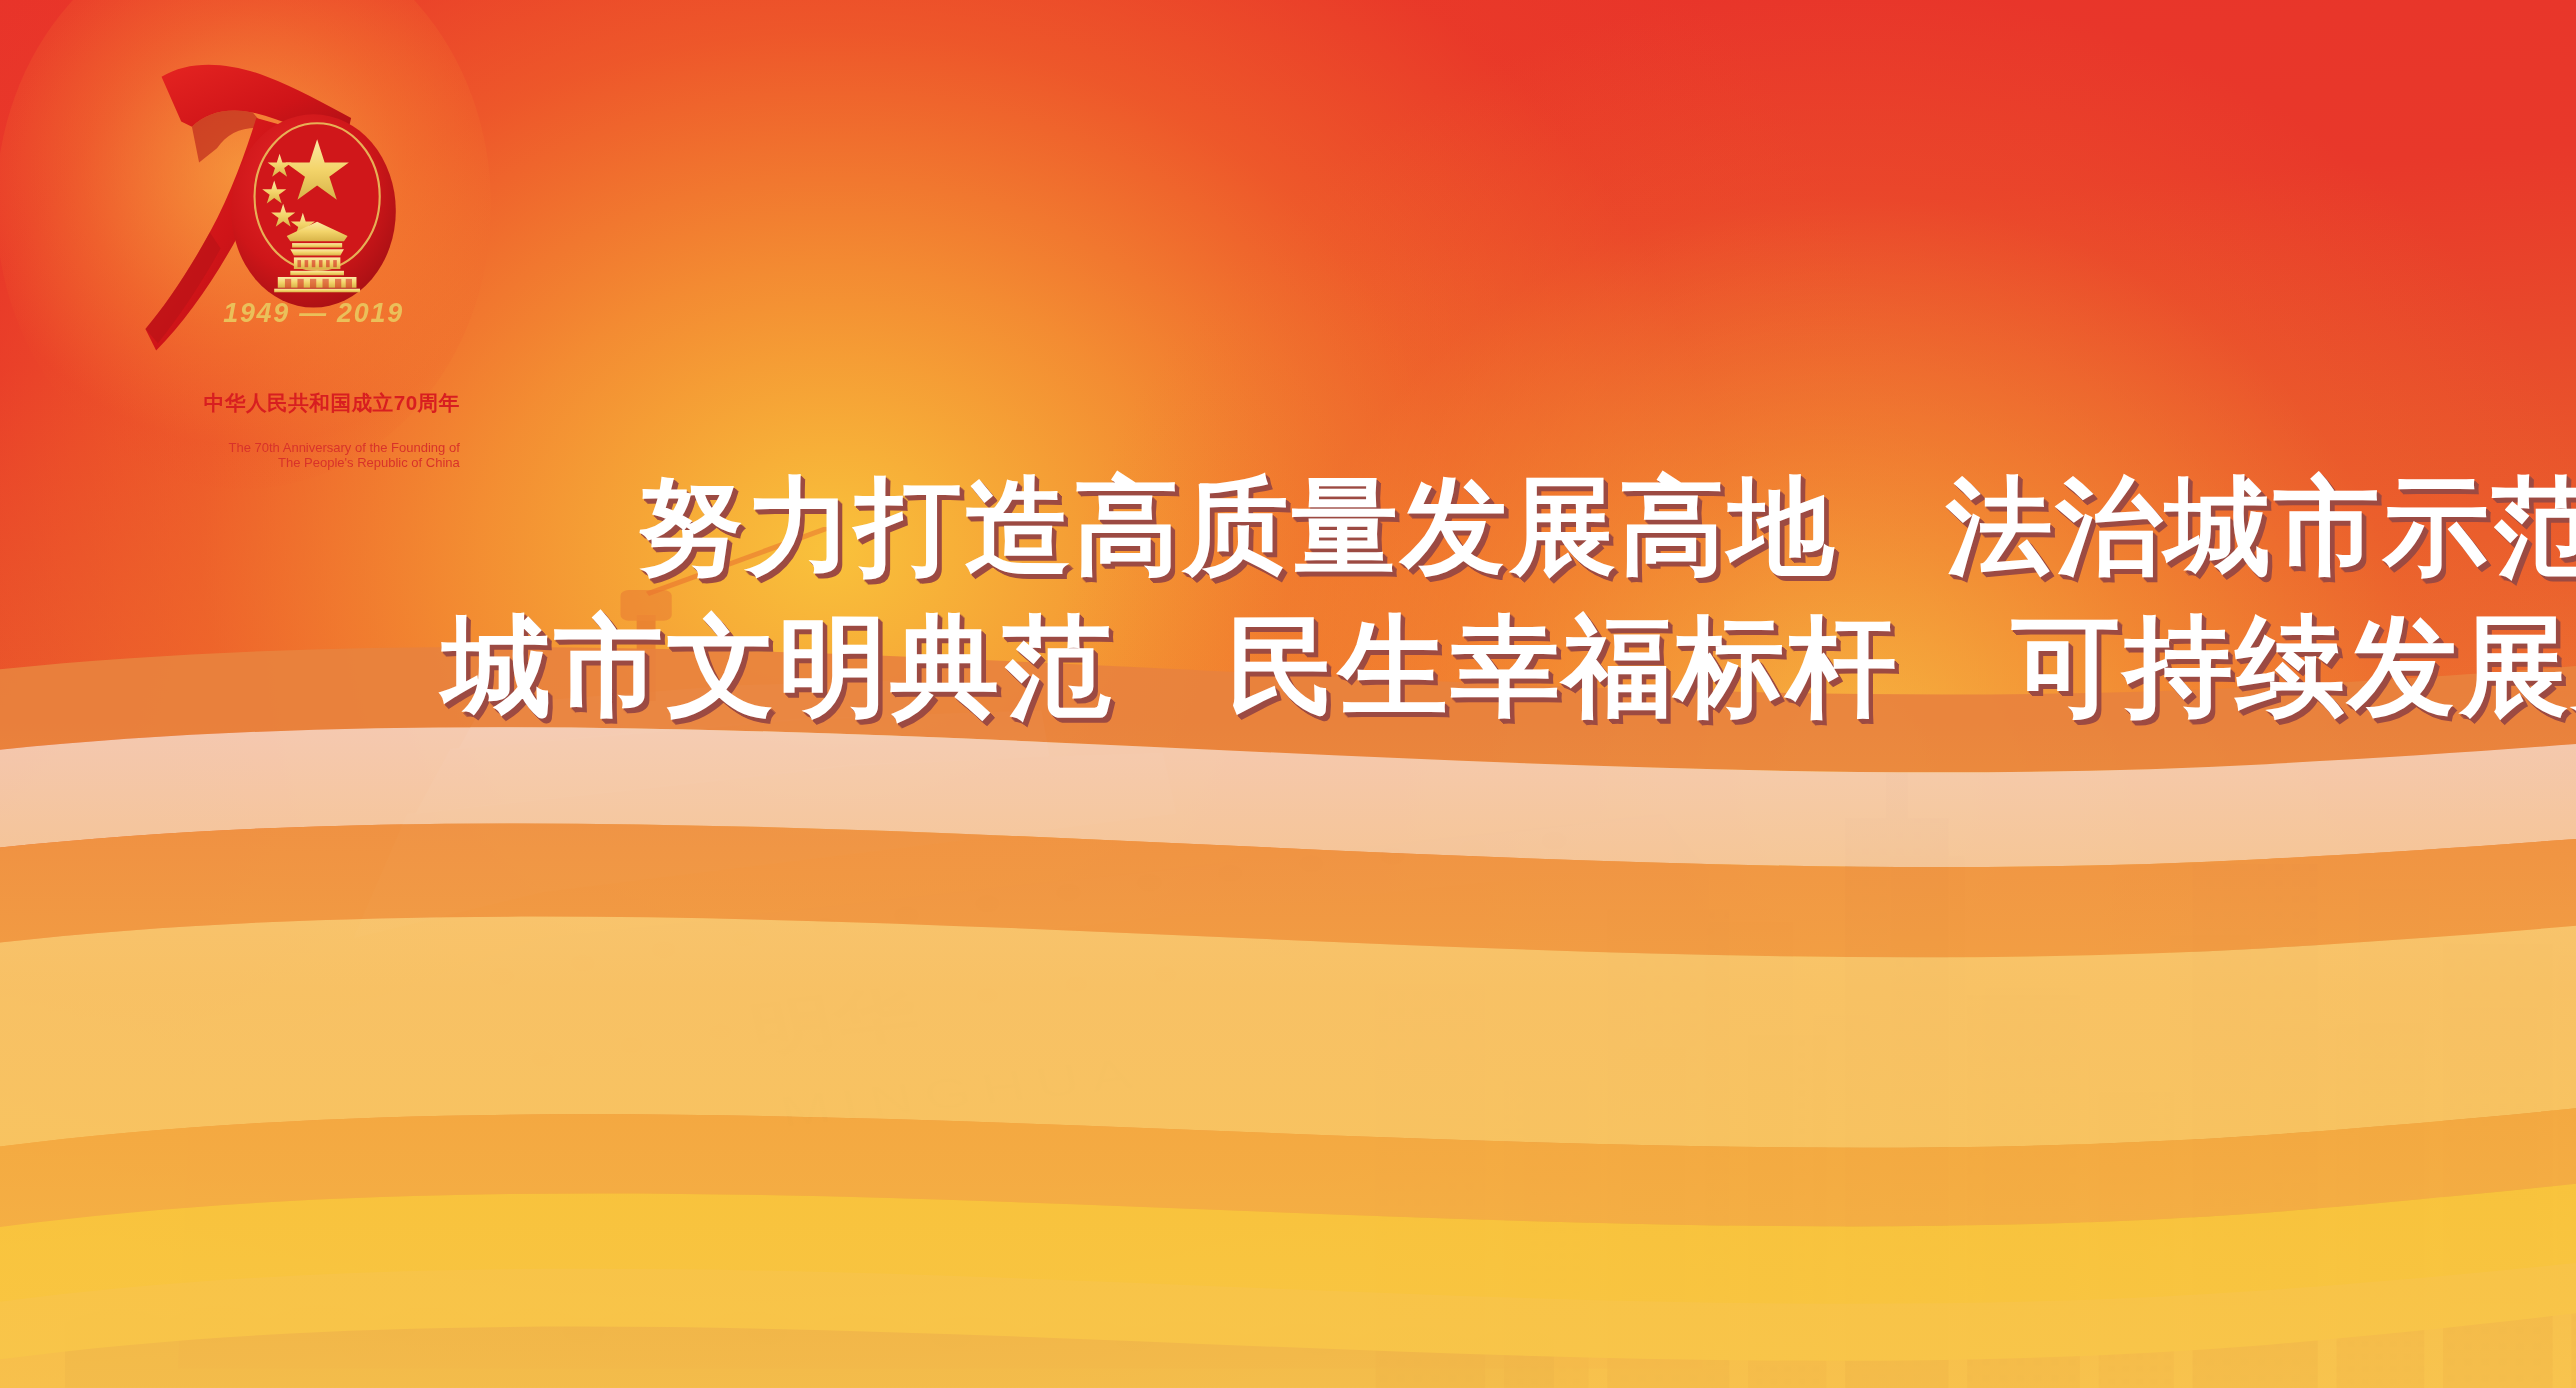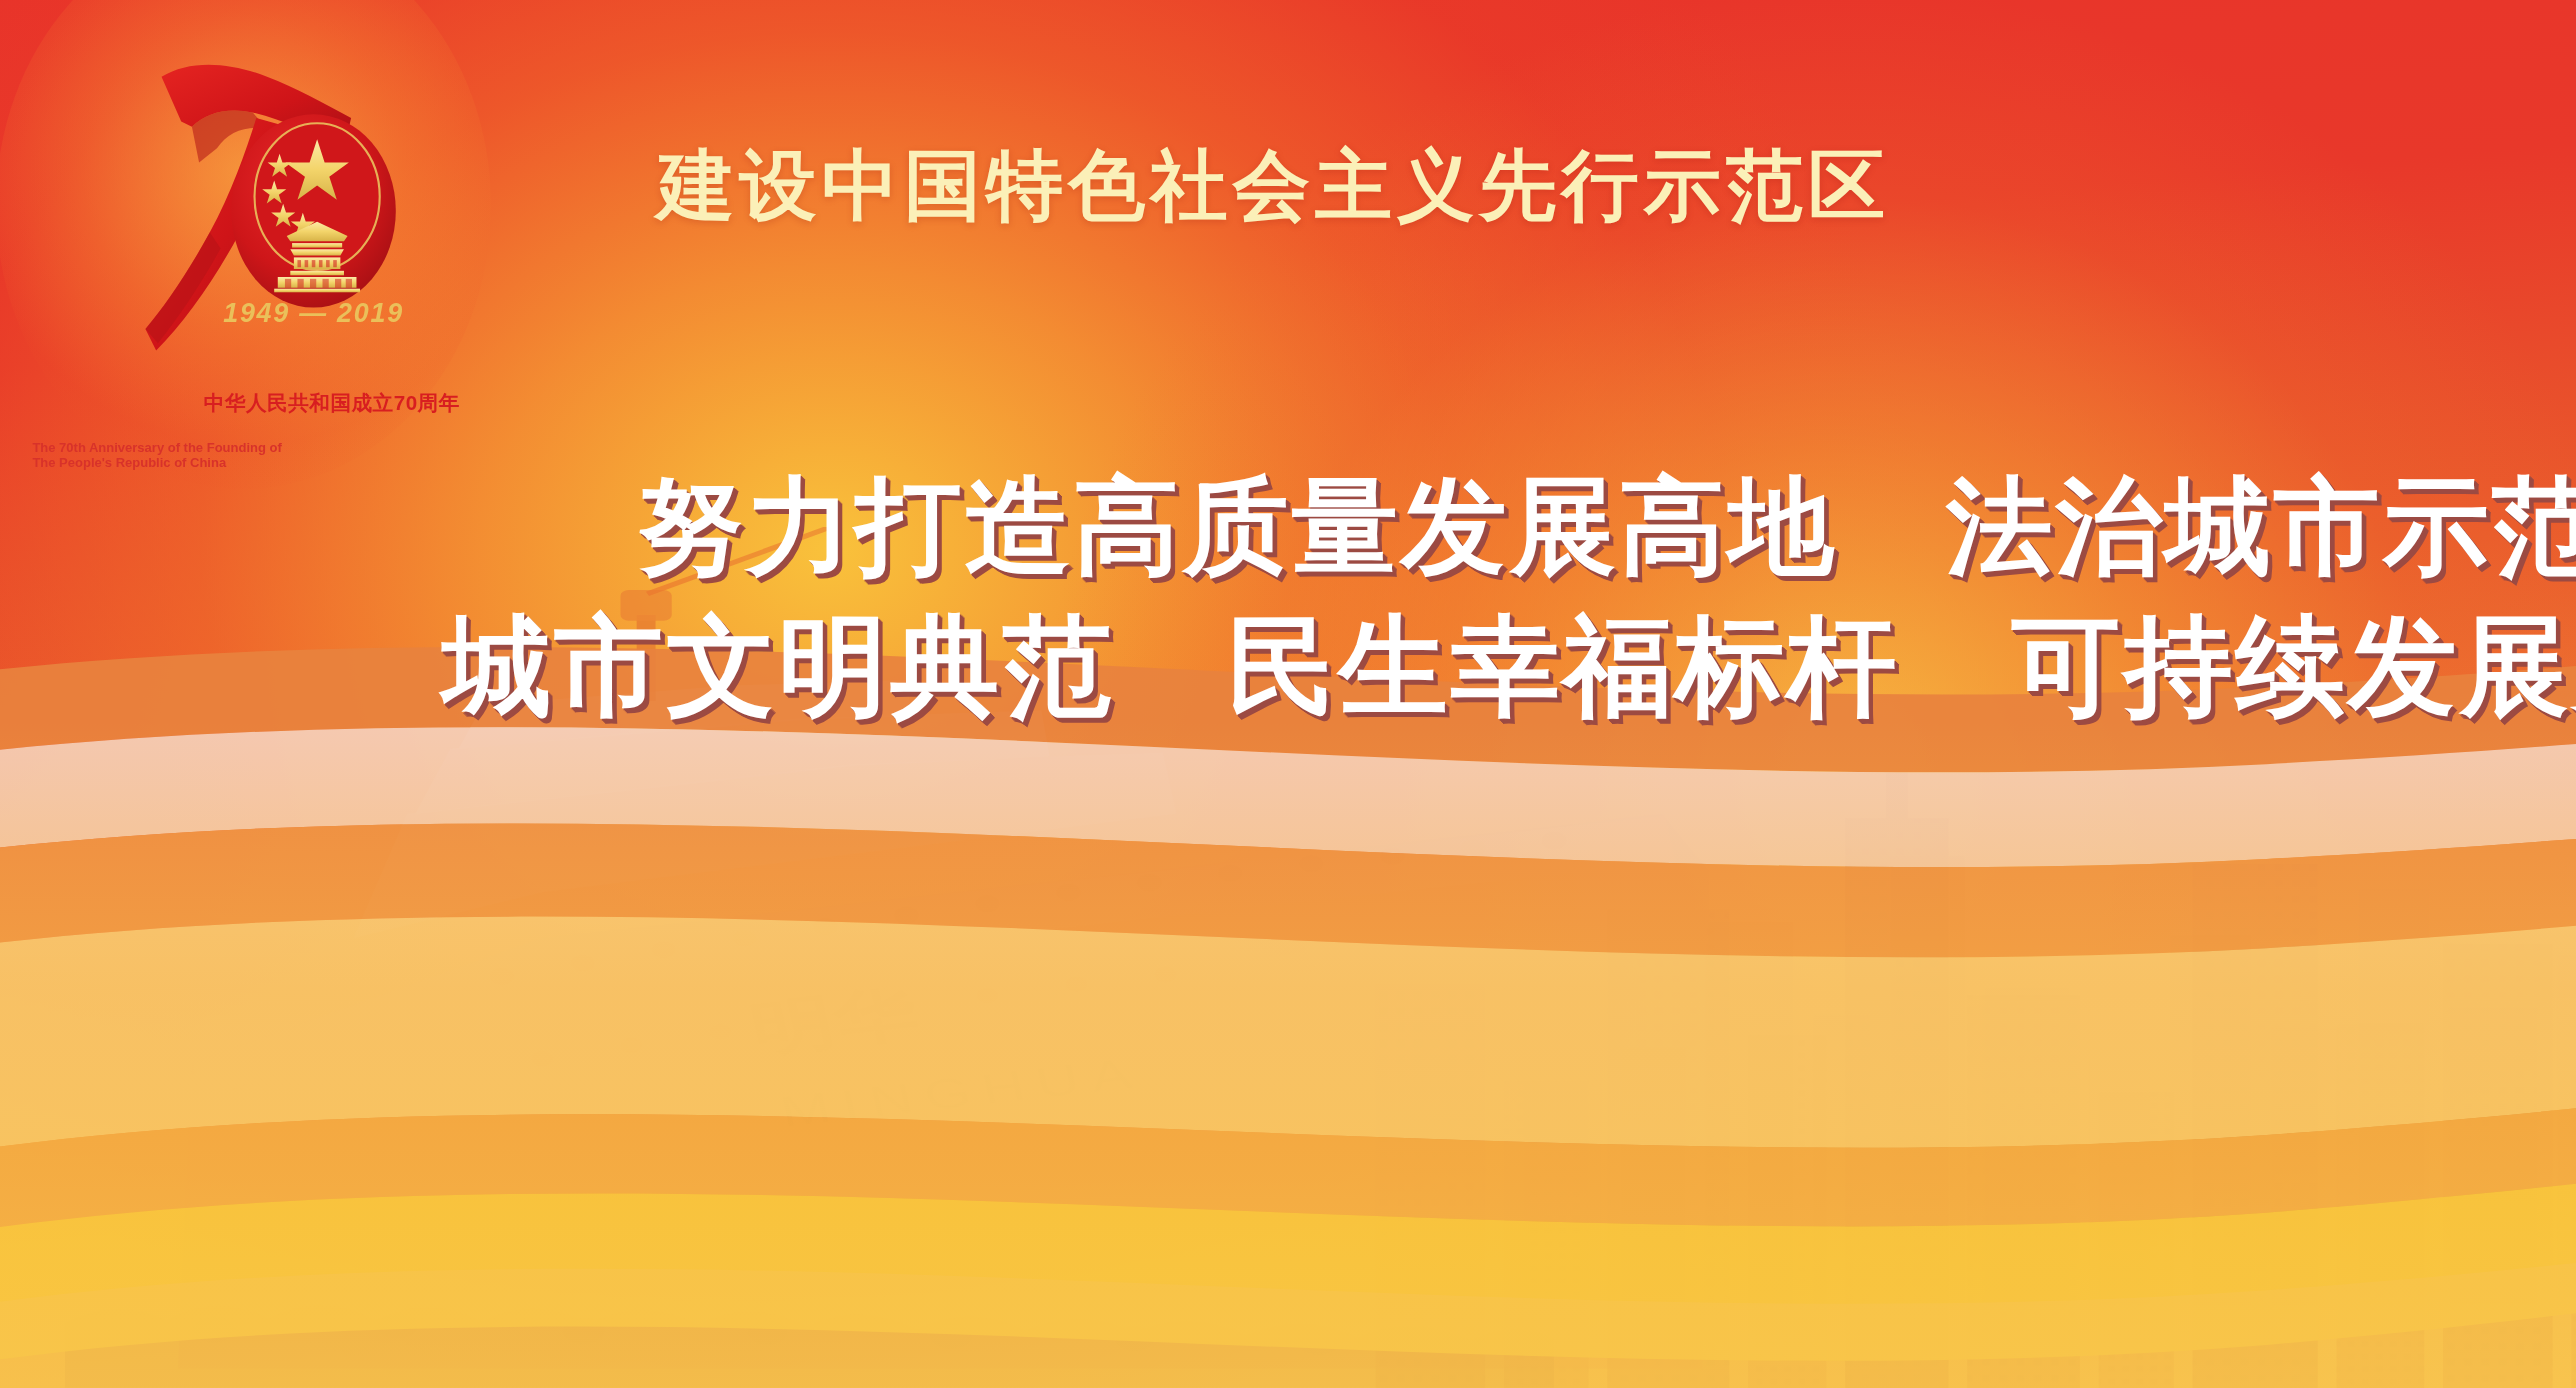--- a/index.html
+++ b/index.html
@@ -69,22 +69,22 @@
 
   .emblem-cn{
     position:absolute;left:1.0%;top:28.0%;
     width:13.2%;text-align:right;
     color:#D81E20;font-weight:700;
     font-size:20.6px;letter-spacing:0.5px;
     white-space:nowrap;
   }
   .emblem-en{
     position:absolute;left:1.0%;top:31.7%;
-    width:13.2%;text-align:left;
-    color:#D8322A;font-weight:700;
+    width:13.2%;text-align:right;
+    color:#D8322A;font-weight:400;
     font-size:13px;line-height:1.18;
   }
   .emblem-en div{white-space:nowrap;}
 
   
   .header-title{
     position:absolute;left:20.3%;top:10.6%;
     color:#FBF0B8;
     font-size:77px;
     font-weight:700;
@@ -379,21 +379,20 @@
     </svg>
   </div>
 
   <div class="emblem-cn">中华人民共和国成立70周年</div>
 
   <div class="emblem-en">
     <div>The 70th Anniversary of the Founding of</div>
     <div>The People's Republic of China</div>
   </div>
 
-  <div class="header-title">建设中国特色社会主义先行示范区</div>
 
   <div class="slogan">
     <div class="slogan-line l1">努力打造高质量发展高地　法治城市示范</div>
     <div class="slogan-line l2">城市文明典范　民生幸福标杆　可持续发展先锋</div>
   </div>
 
 </div>
 
 
 </body></html>

